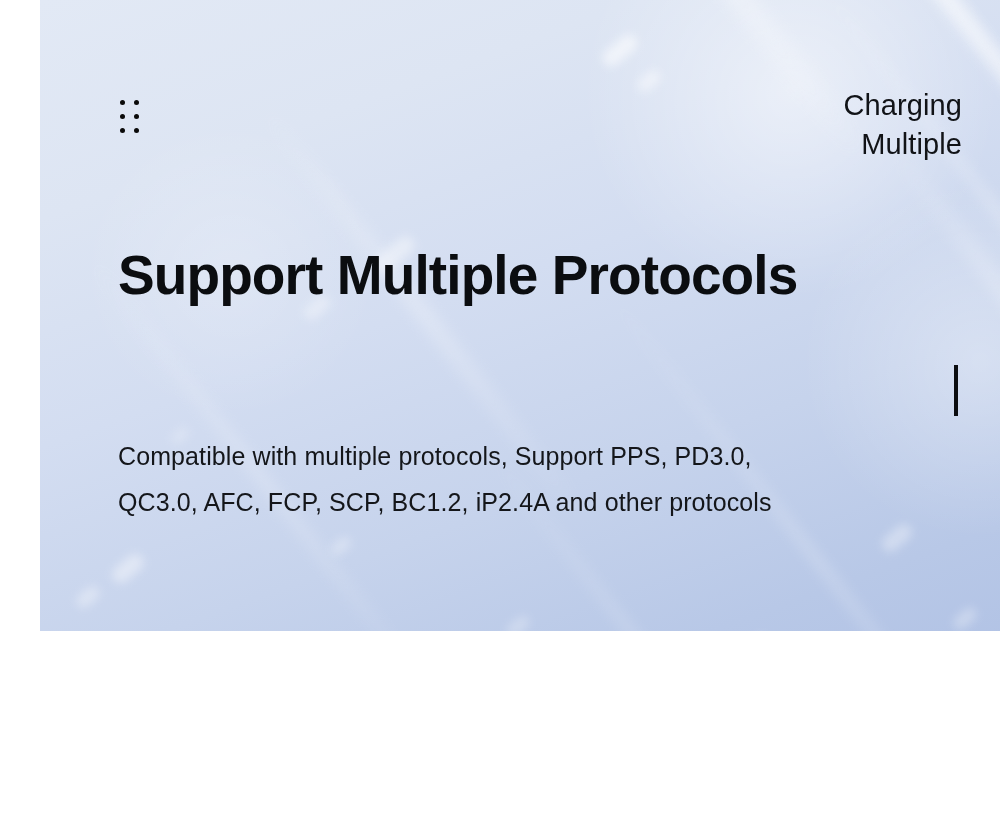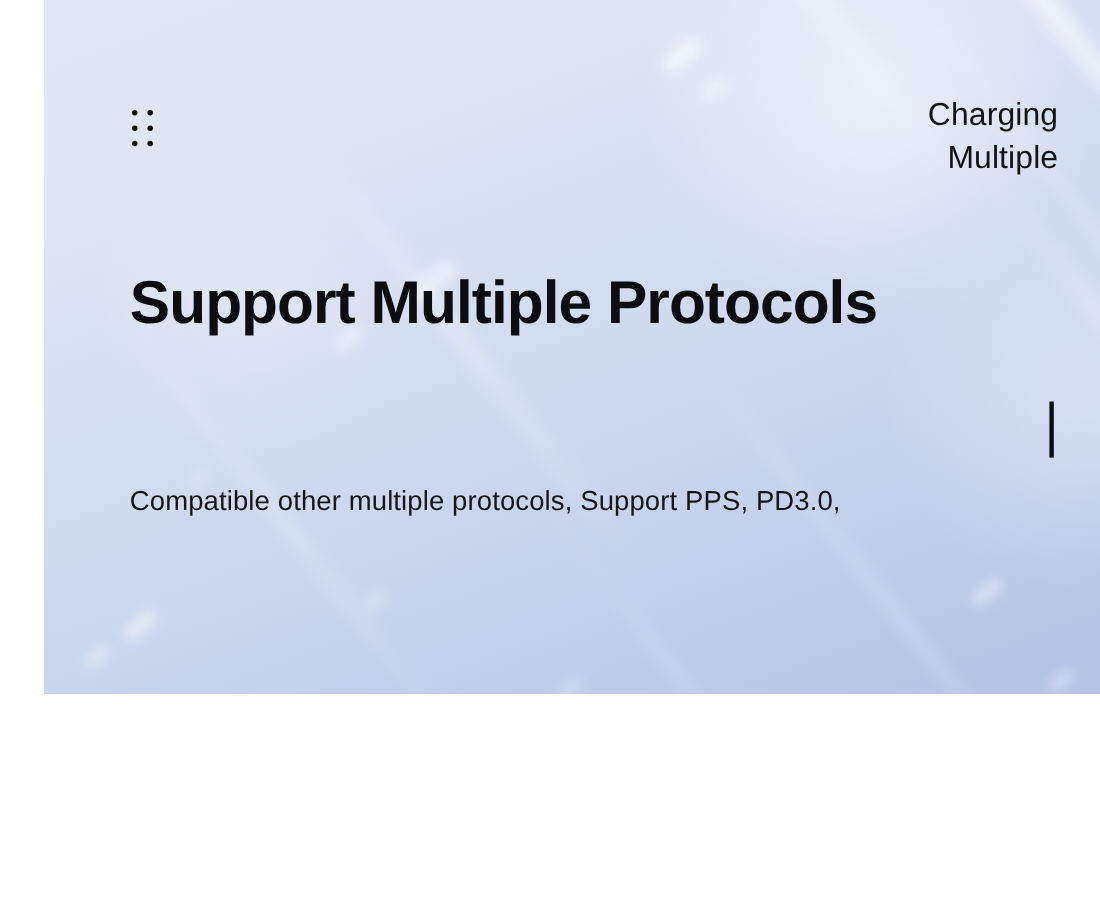--- a/index.html
+++ b/index.html
@@ -277,21 +277,22 @@
     <span>Multiple</span>
   </div>
 
   <h1 class="headline">
     <span>Support Multiple Protocols</span>
   </h1>
 
   <div class="accent-rule"></div>
 
   <p class="subcopy">
-    <span>Compatible other multiple protocols, Support PPS, PD3.0,</span>
+    <span>Compatible with multiple protocols, Support PPS, PD3.0,</span>
+    <span>QC3.0, AFC, FCP, SCP, BC1.2, iP2.4A and other protocols</span>
   </p>
 
   <div class="phones">
 
     <div class="phone-back">
       <div class="pb-status">20:13</div>
       <div class="pb-lens"></div>
 
     </div>
 

